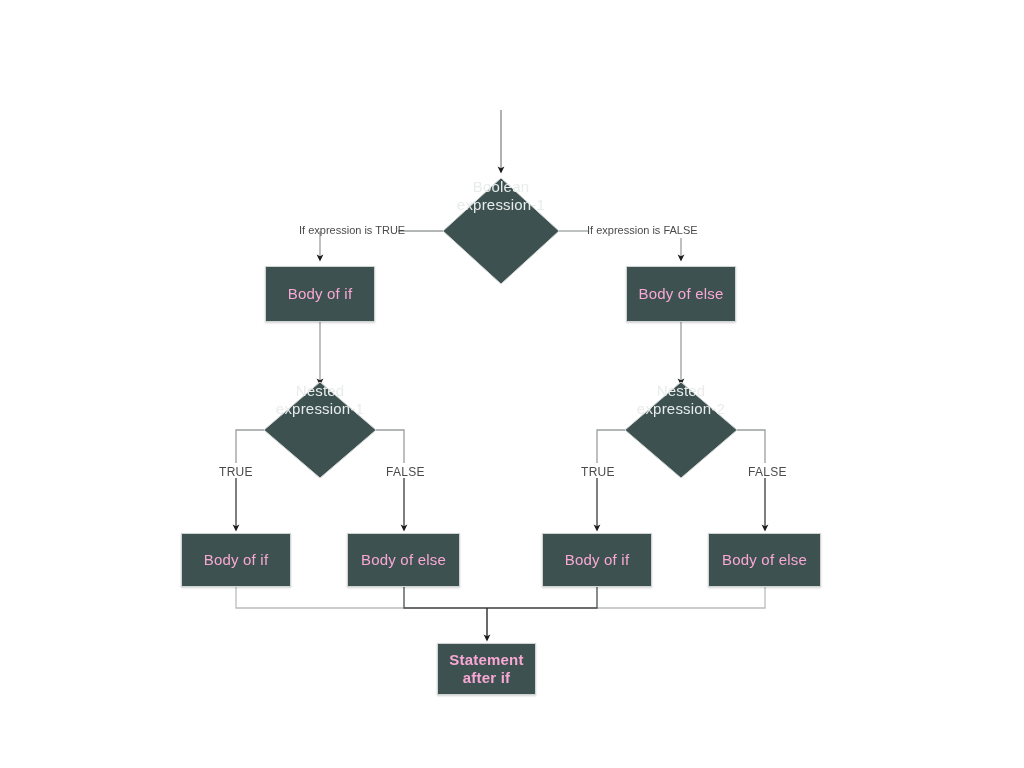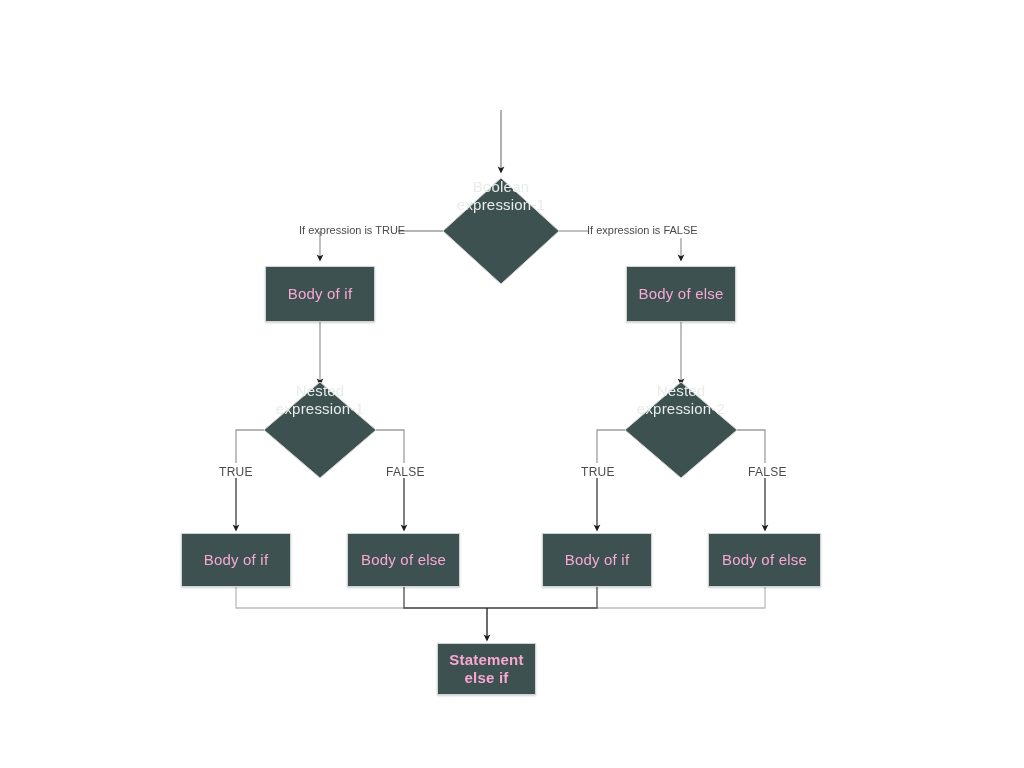--- a/index.html
+++ b/index.html
@@ -190,21 +190,21 @@
     <span>Body of if</span>
   </div>
 
   <div class="node rect" style="left:708px; top:533px; width:113px; height:54px;">
     <span>Body of else</span>
   </div>
 
   <div class="node rect" style="left:437px; top:643px; width:99px; height:52px;font-weight:bold;">
     <span>
       <span>Statement</span><br>
-      <span>else if</span>
+      <span>after if</span>
     </span>
   </div>
 
   <div class="edge-label" style="left:299px; top:224px;">If expression is TRUE</div>
 
   <div class="edge-label" style="left:587px; top:224px;">If expression  is FALSE</div>
 
   <div class="edge-label small" style="left:219px; top:465px;">TRUE</div>
 
   <div class="edge-label small" style="left:386px; top:465px;">FALSE</div>

